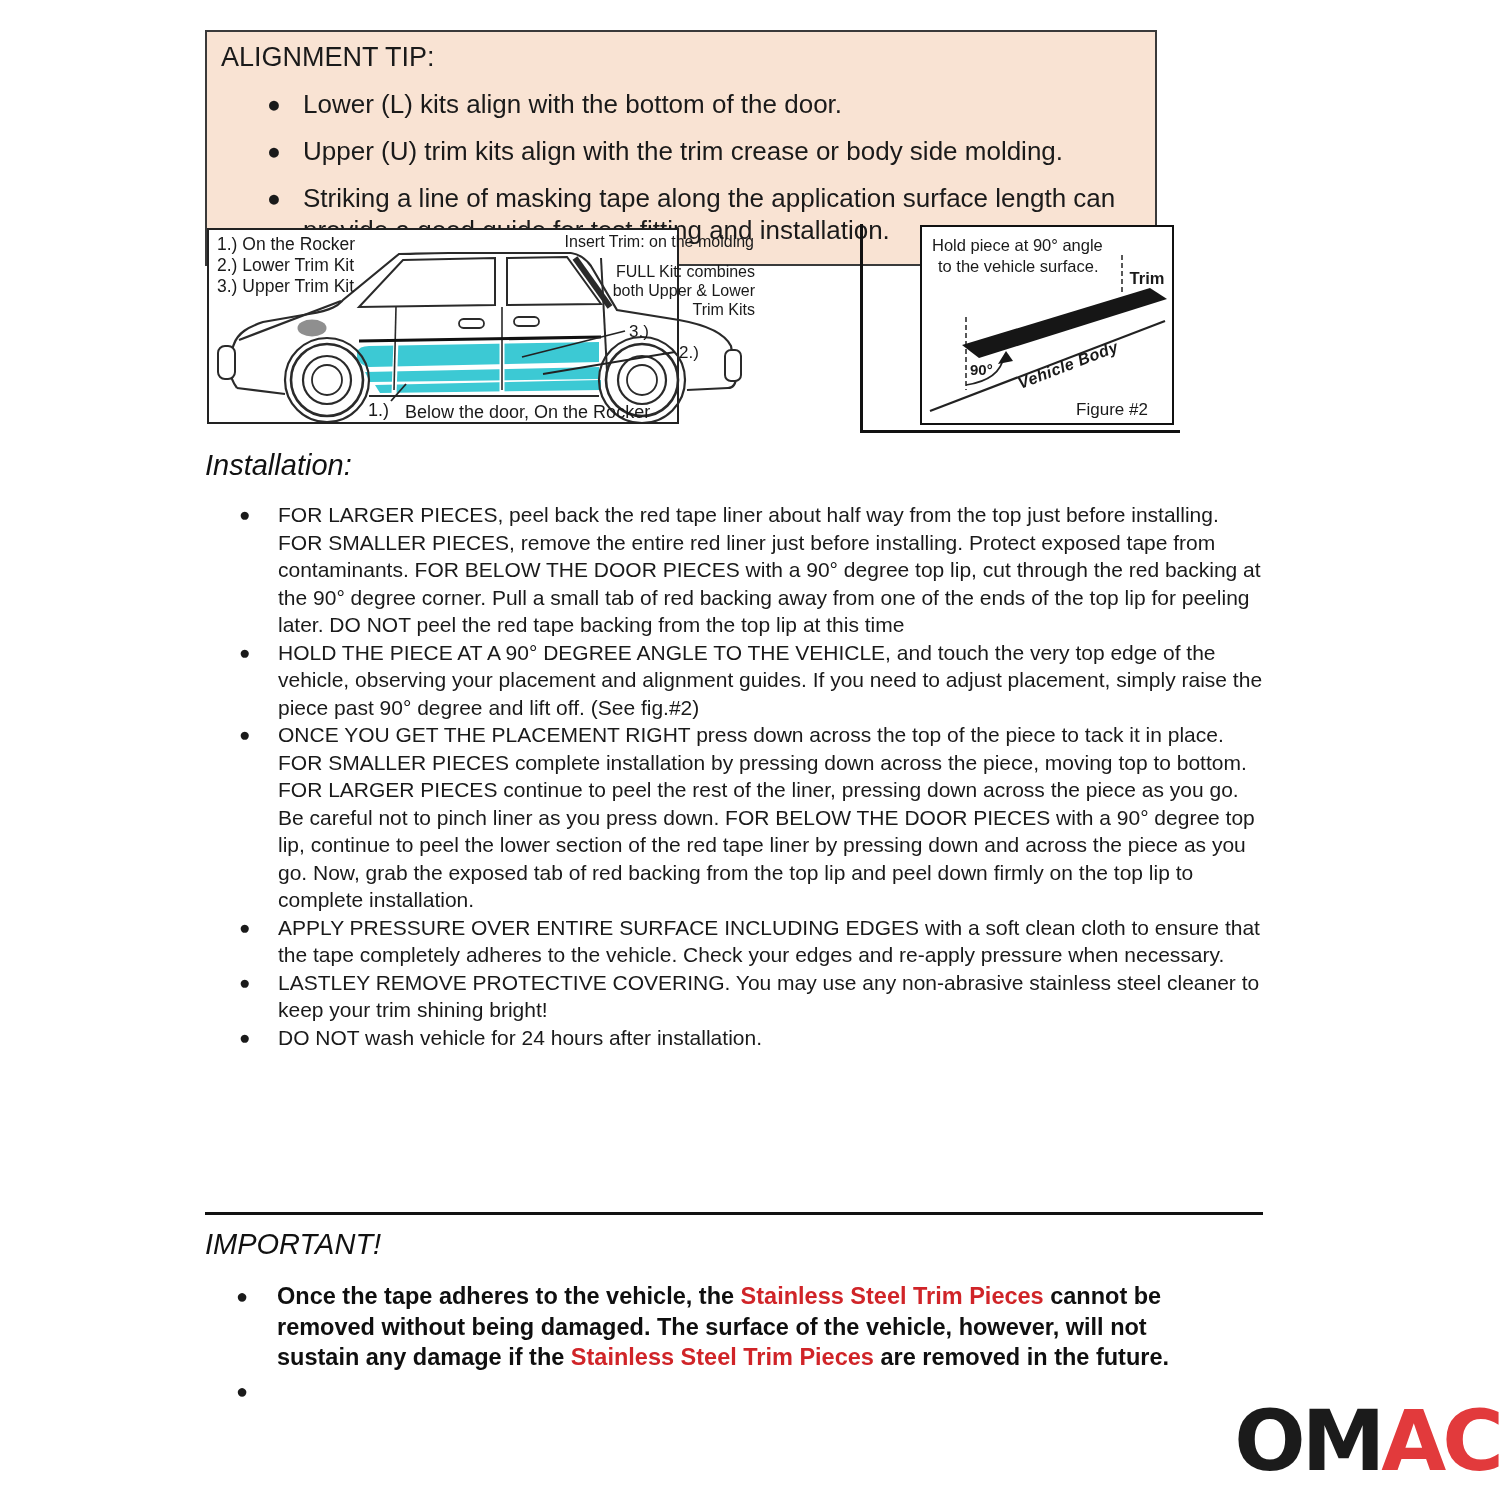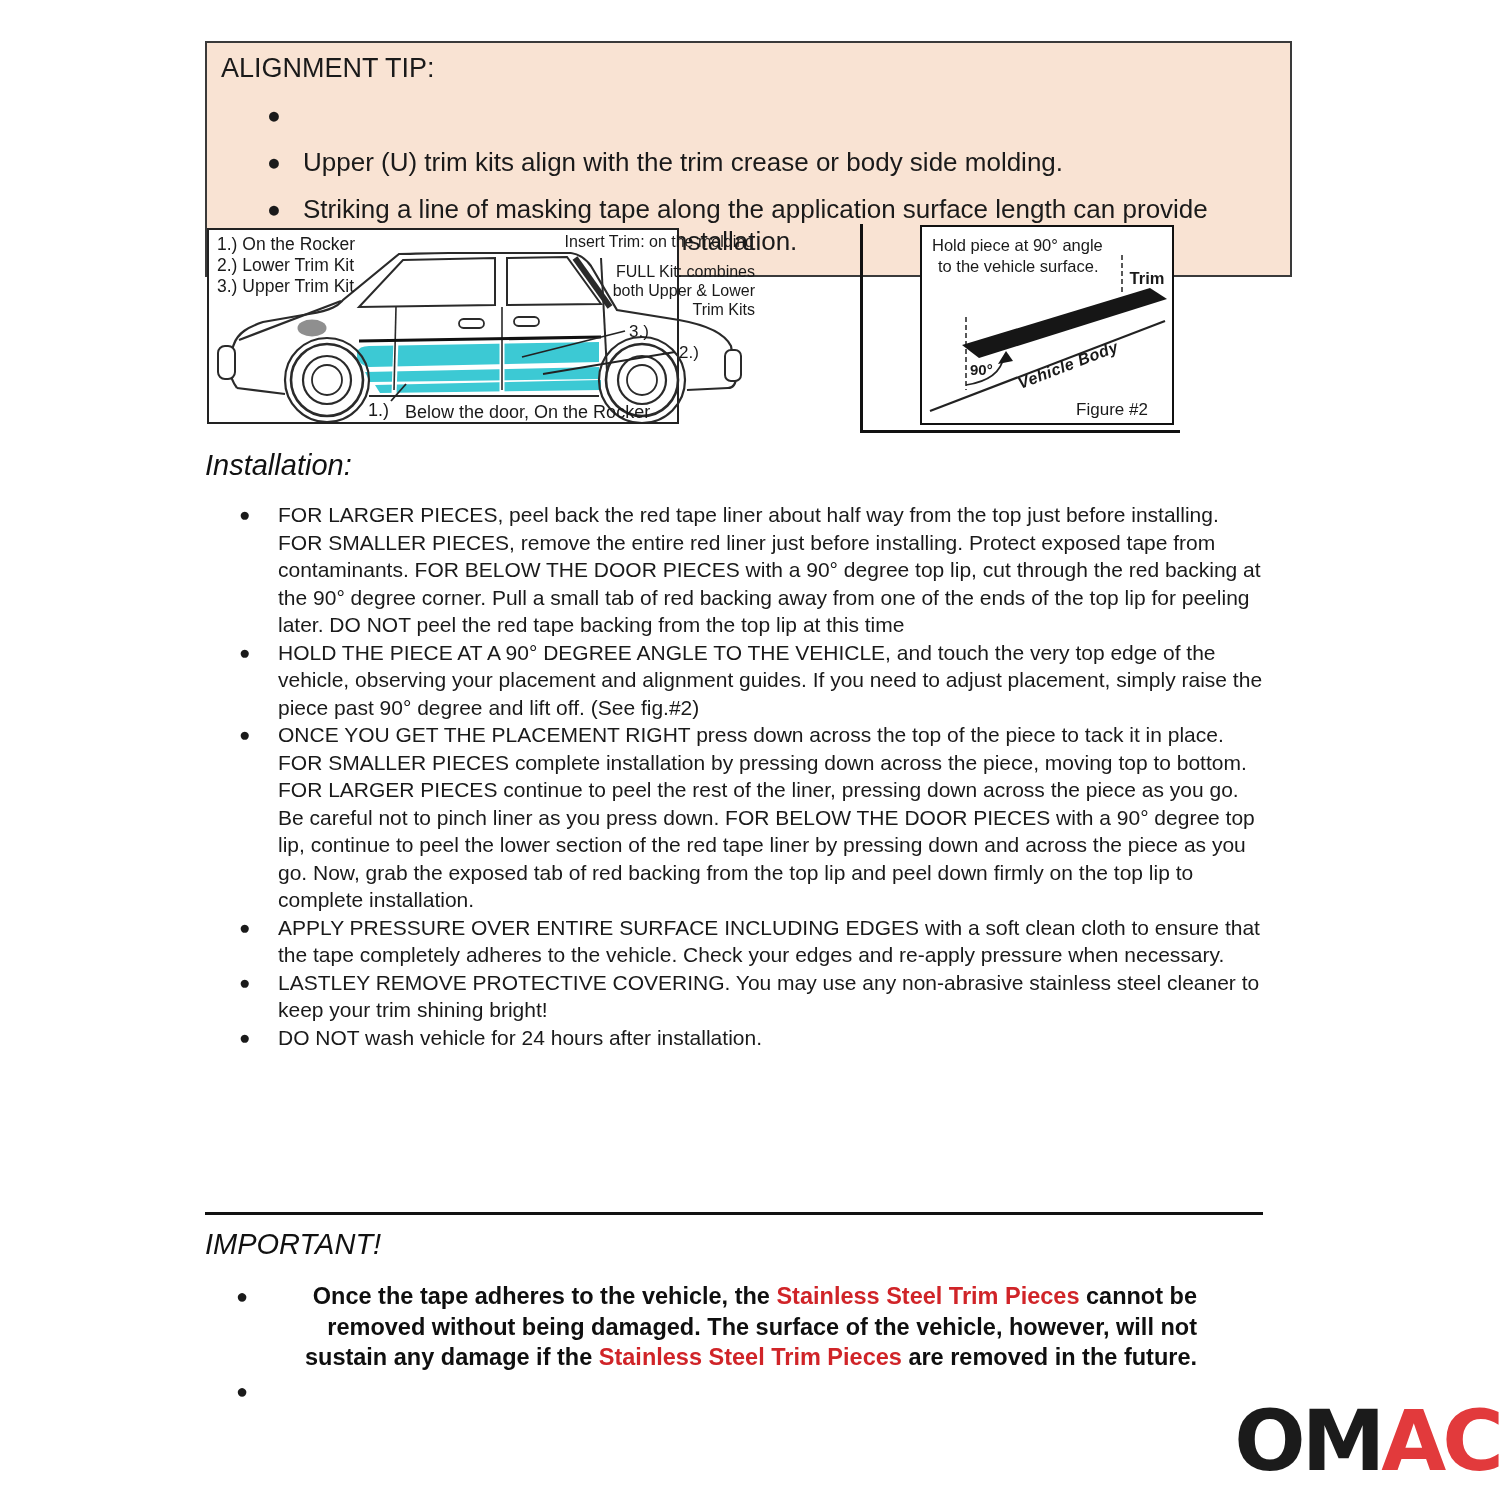--- a/index.html
+++ b/index.html
@@ -4,21 +4,21 @@
 <style>
   html,body { margin:0; padding:0; }
   body {
     width:1500px; height:1500px; position:relative;
     background:#ffffff; overflow:hidden;
     font-family:"Liberation Sans", sans-serif;
     color:#1a1a1a;
   }
   
   .tip-box {
-    position:absolute; left:205px; top:41px; width:1087px;
+    position:absolute; left:205px; top:30px; width:952px;
     box-sizing:border-box; border:2px solid #3a3a3a;
     background:#f9e3d3; padding:8px 2px 14px 14px;
   }
   .tip-title { font-size:27px; line-height:34px; }
   .tip-list { margin:14px 0 0 0; padding:0; list-style:none; }
   .tip-item { display:flex; margin:0 0 15px 46px; }
   .tip-item:last-child { margin-bottom:4px; }
   .tip-item .dot { flex:none; width:36px; font-size:23px; line-height:32px; }
   .tip-item .tip-text { font-size:26px; line-height:32px; max-width:905px; }
 
@@ -51,21 +51,21 @@
 
   
   .rule {
     position:absolute; left:205px; top:1212px; width:1058px; height:0;
     border-top:3px solid #111;
   }
   .imp-heading { top:1228px; }
   .imp-list { position:absolute; left:205px; top:1281px; width:1060px; }
   .imp-item { display:flex; margin-bottom:3px; }
   .imp-item .dot { flex:none; width:41px; margin-left:31px; font-size:20px; line-height:30.5px; font-weight:bold; }
-  .imp-item .imp-text { font-size:23.5px; line-height:30.5px; max-width:920px; font-weight:bold; color:#0f0f0f;text-align:right; }
+  .imp-item .imp-text { font-size:23.5px; line-height:30.5px; max-width:920px; font-weight:bold; color:#0f0f0f; }
   .red-em { color:#d02428; }
   .site-link { color:#1273c8; text-decoration:underline; cursor:pointer; }
 
   
   .logo {
     position:absolute; left:1216px; top:1393px; width:284px; height:100px;
     text-align:right; font-family:"DejaVu Sans", sans-serif;
     font-size:84px; font-weight:900; letter-spacing:-4px; line-height:96px;
     user-select:none;
   }
@@ -73,20 +73,21 @@
   .logo-red { color:#e23a3c; }
 </style>
 </head>
 <body>
 
 <div class="tip-box">
   <div class="tip-title">ALIGNMENT TIP:</div>
   <ul class="tip-list">
     <li class="tip-item">
       <span class="dot">●</span>
+      <span class="tip-text">Lower (L) kits align with the bottom of the door.</span>
     </li>
     <li class="tip-item">
       <span class="dot">●</span>
       <span class="tip-text">Upper (U) trim kits align with the trim crease or body side molding.</span>
     </li>
     <li class="tip-item">
       <span class="dot">●</span>
       <span class="tip-text">Striking a line of masking tape along the application surface length can provide a good guide for test fitting and installation.</span>
     </li>
   </ul>

